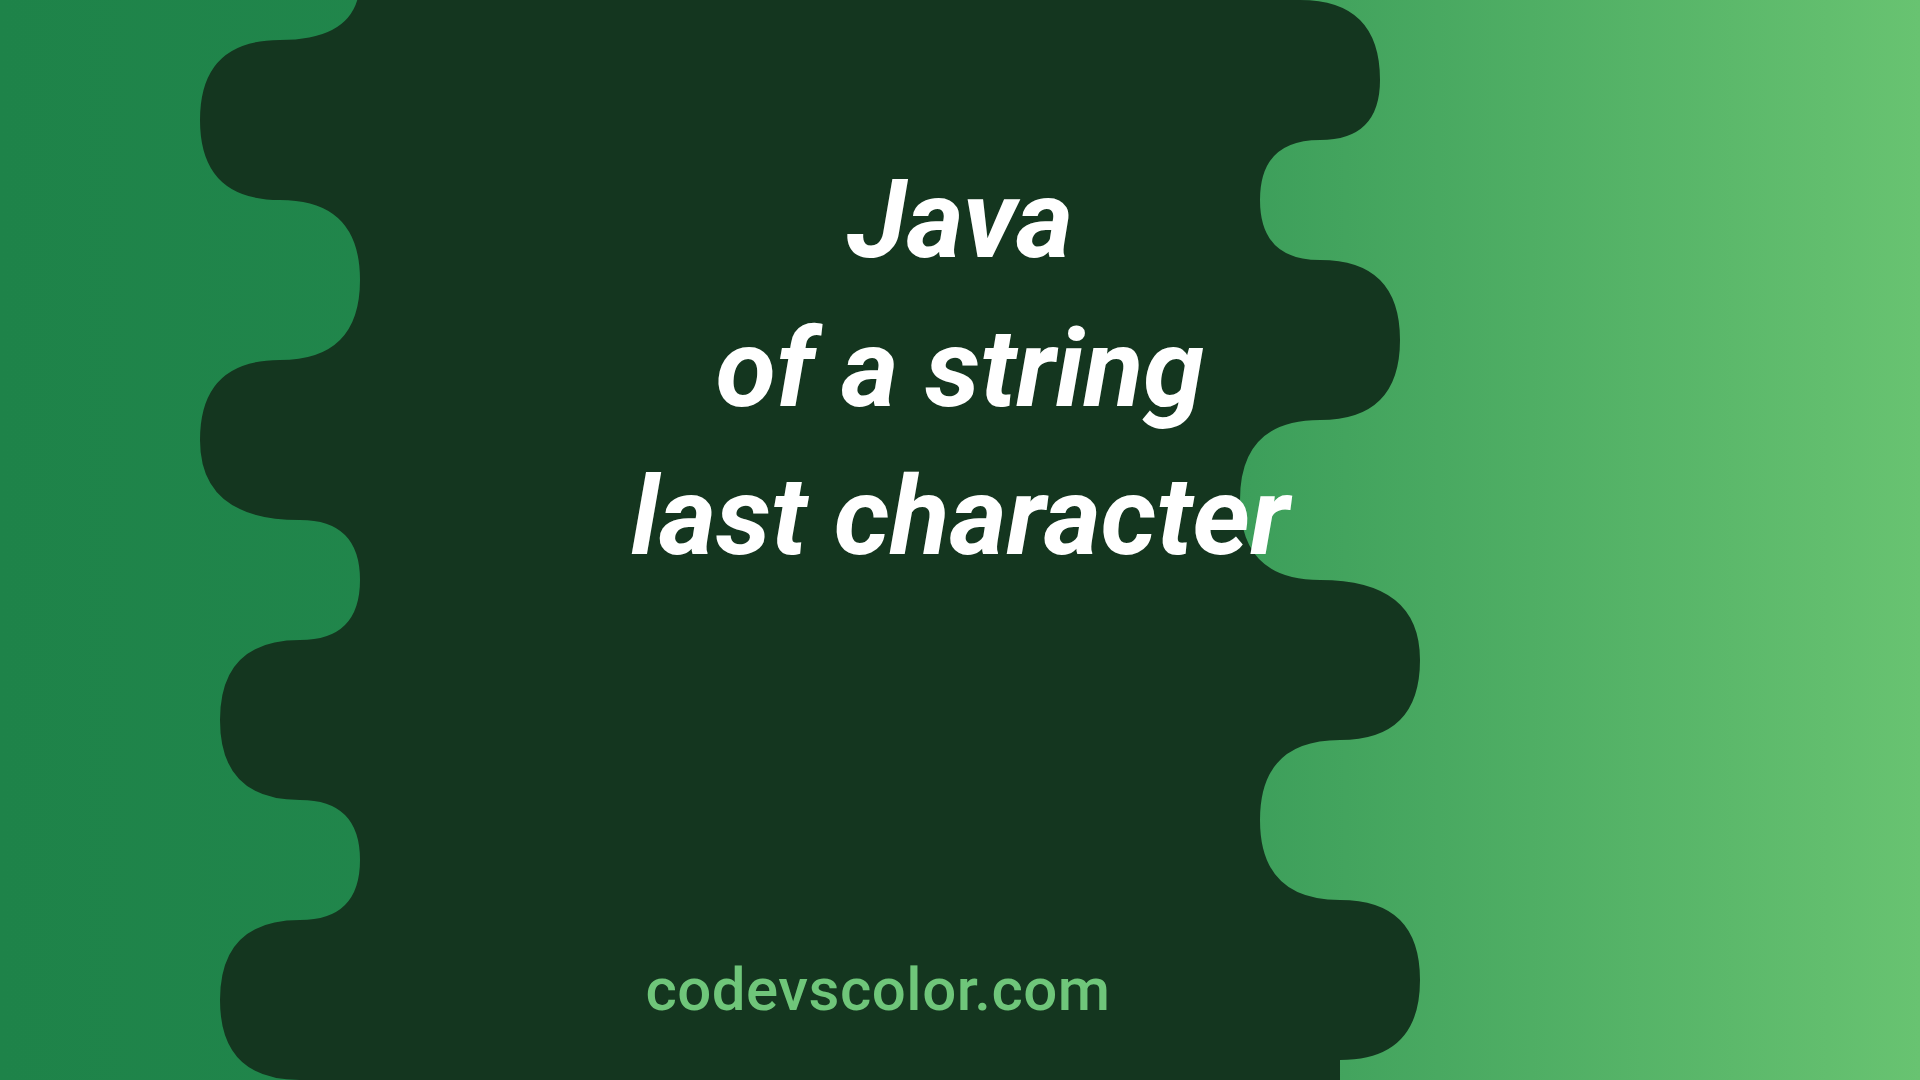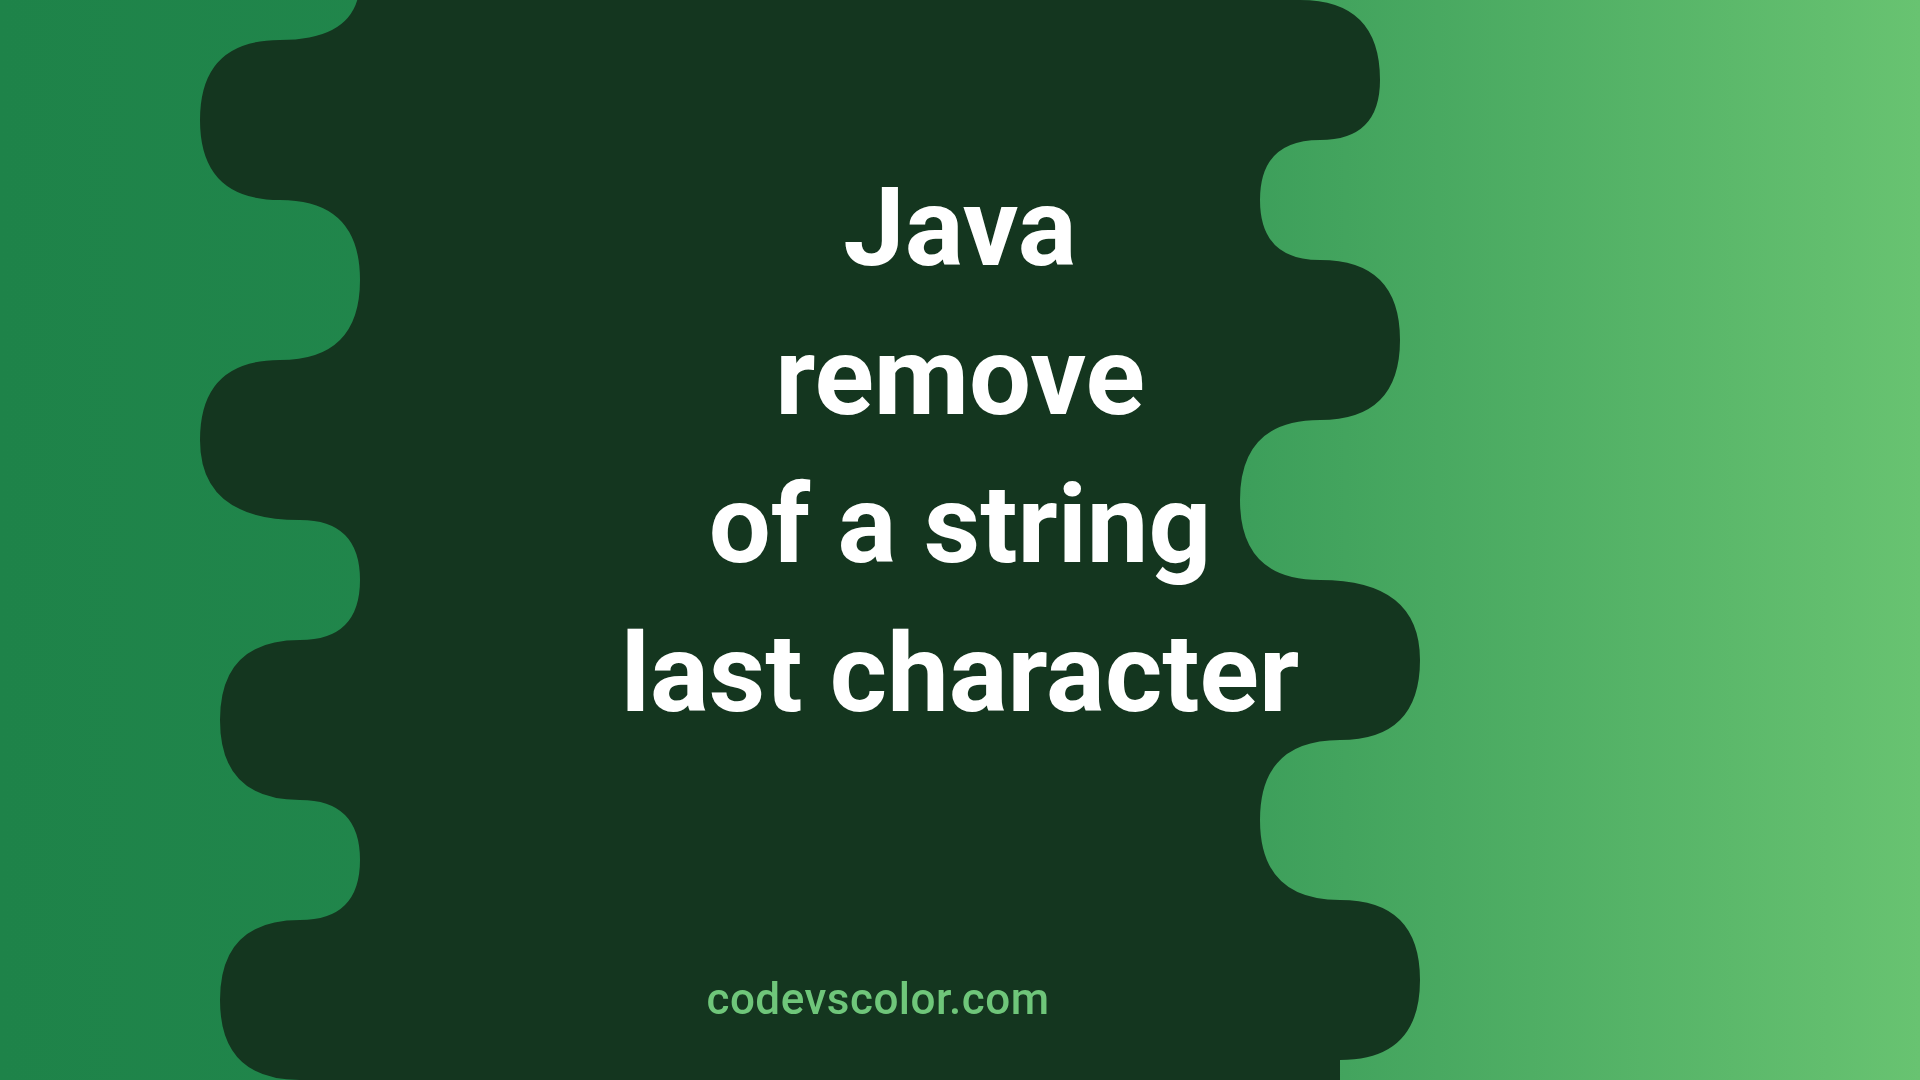--- a/index.html
+++ b/index.html
@@ -16,37 +16,38 @@
   }
   .blob-dark {
     position: absolute;
     top: 0;
     left: 0;
     width: 1920px;
     height: 1080px;
   }
   .title-wrap {
     position: absolute;
-    top: 154px;
+    top: 146px;
     left: 0;
     width: 1920px;
     text-align: center;
     color: #ffffff;
     font-weight: 700;
     font-size: 110px;
     line-height: 1.35;
+    font-style: italic;
   }
   .title-wrap .line { display: block; }
   .watermark {
     position: absolute;
     bottom: 55px;
     width: 1756px;
     text-align: center;
     color: #6fc67a;
-    font-size: 44px;
+    font-size: 60px;
     font-weight: 500;
     letter-spacing: 0.5px;
   }
 </style>
 </head>
 <body>
 
 <div class="canvas">
 
   <svg class="blob-dark" viewBox="0 0 1920 1080" preserveAspectRatio="none">
@@ -85,20 +86,19 @@
       Q 200 40 280 40
       Q 360 40 360 -20
       Q 360 -60 420 -60
       L 460 0
       Z
     "></path>
   </svg>
 
   <div class="title-wrap">
     <span class="line">Java</span>
-    <span class="line">remove</span>
     <span class="line">of a string</span>
     <span class="line">last character</span>
   </div>
 
   <div class="watermark">codevscolor.com</div>
 
 </div>
 
 </body></html>

